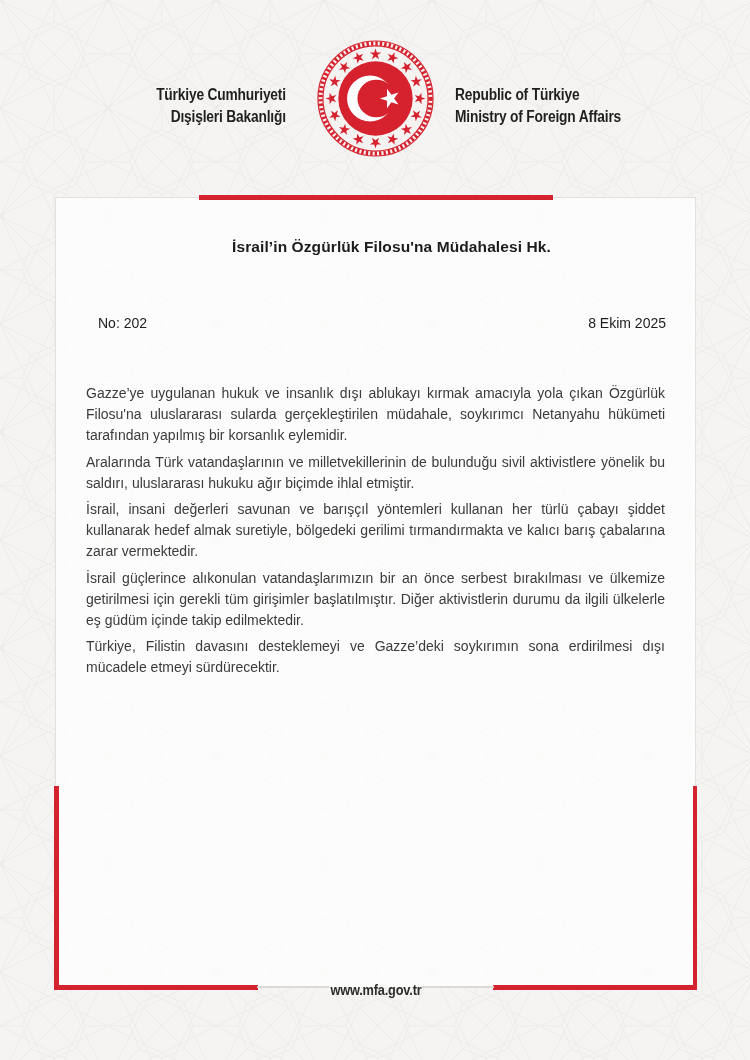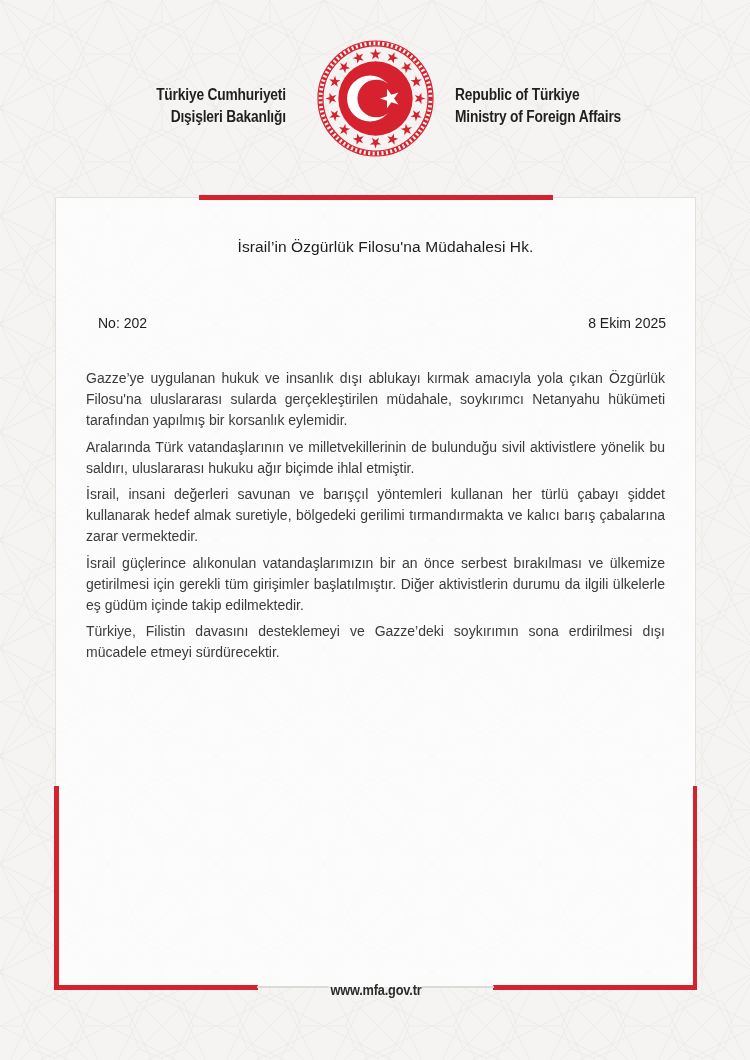--- a/index.html
+++ b/index.html
@@ -35,31 +35,31 @@
   .accent-top          { top:-3px; left:50%; transform:translateX(-50%); width:354px; height:5px; }
   .accent-left         { left:-2px;  bottom:-2.5px; width:4.5px; height:204px; }
   .accent-right        { right:-2px; bottom:-2.5px; width:4.5px; height:204px; }
   .accent-bottom-left  { left:-2px;  bottom:-2.5px; width:204px; height:4.5px; }
   .accent-bottom-right { right:-2px; bottom:-2.5px; width:204px; height:4.5px; }
   .gray-seg { position:absolute; bottom:-0.5px; height:1.5px; background:#dcdad7; }
   .gray-seg-left  { left:201px;  width:72px; }
   .gray-seg-right { right:201px; width:72px; }
 
   .doc-title {
-    position:absolute; top:40px; left:10px; width:100%;
-    text-align:center; font-weight:normal; font-size:15.5px; color:#1c1c1c;
+    position:absolute; top:40px; left:16px; width:100%;
+    text-align:center; font-weight:bold; font-size:15.5px; color:#1c1c1c;
     letter-spacing:0.1px;
   }
   .meta-row {
     position:absolute; top:117px; left:42px; right:29px;
     display:flex; justify-content:space-between;
     font-weight:normal; font-size:14px; color:#1e1e1e;
   }
   .body-copy {
-    position:absolute; top:170px; left:30px; right:30px;
+    position:absolute; top:185px; left:30px; right:30px;
     font-size:14px; line-height:21.2px; text-align:justify;
     color:#3b3b3b;
   }
   .body-copy p + p { margin-top:5px; }
 
   .site-label {
     position:absolute; bottom:-11px; left:50%;
     transform:translateX(-50%) scaleX(0.88);
     font-size:14.5px; font-weight:bold; letter-spacing:-0.2px;
     color:#2e2d2b; white-space:nowrap;

